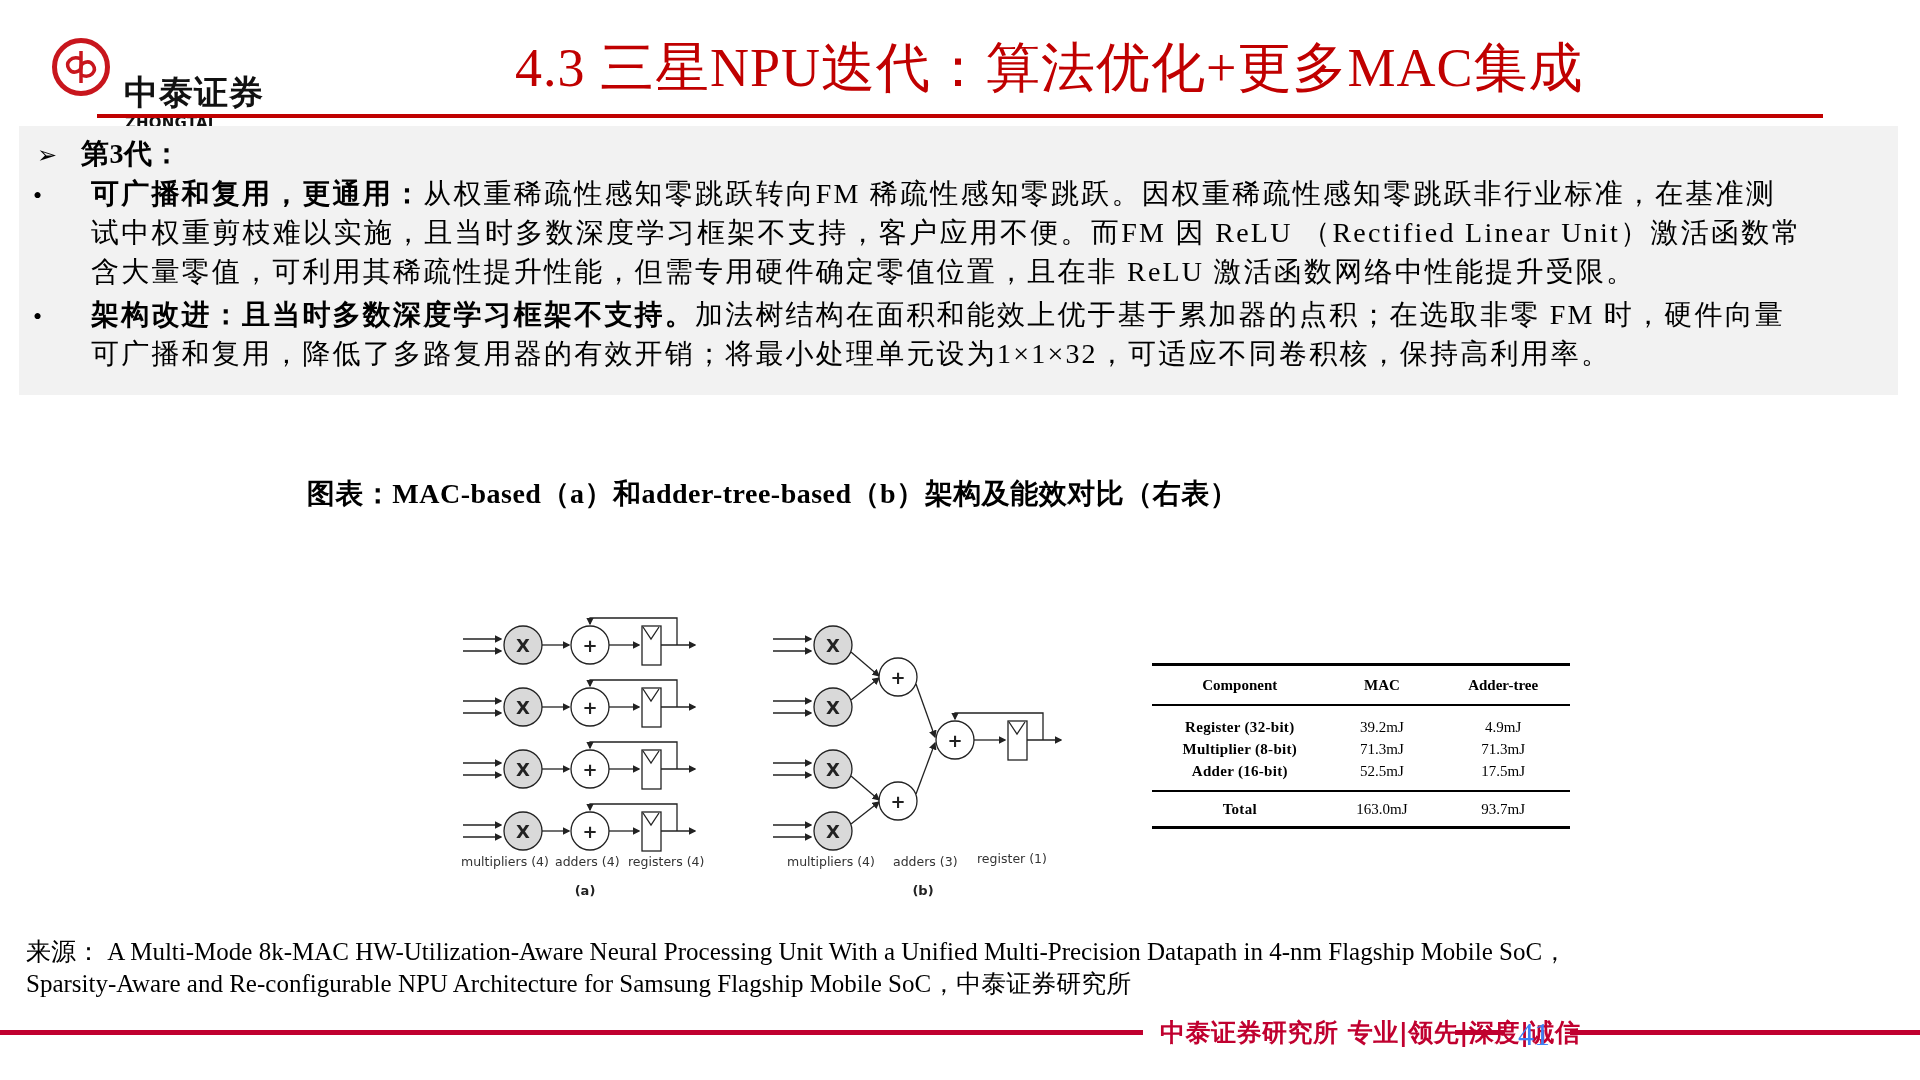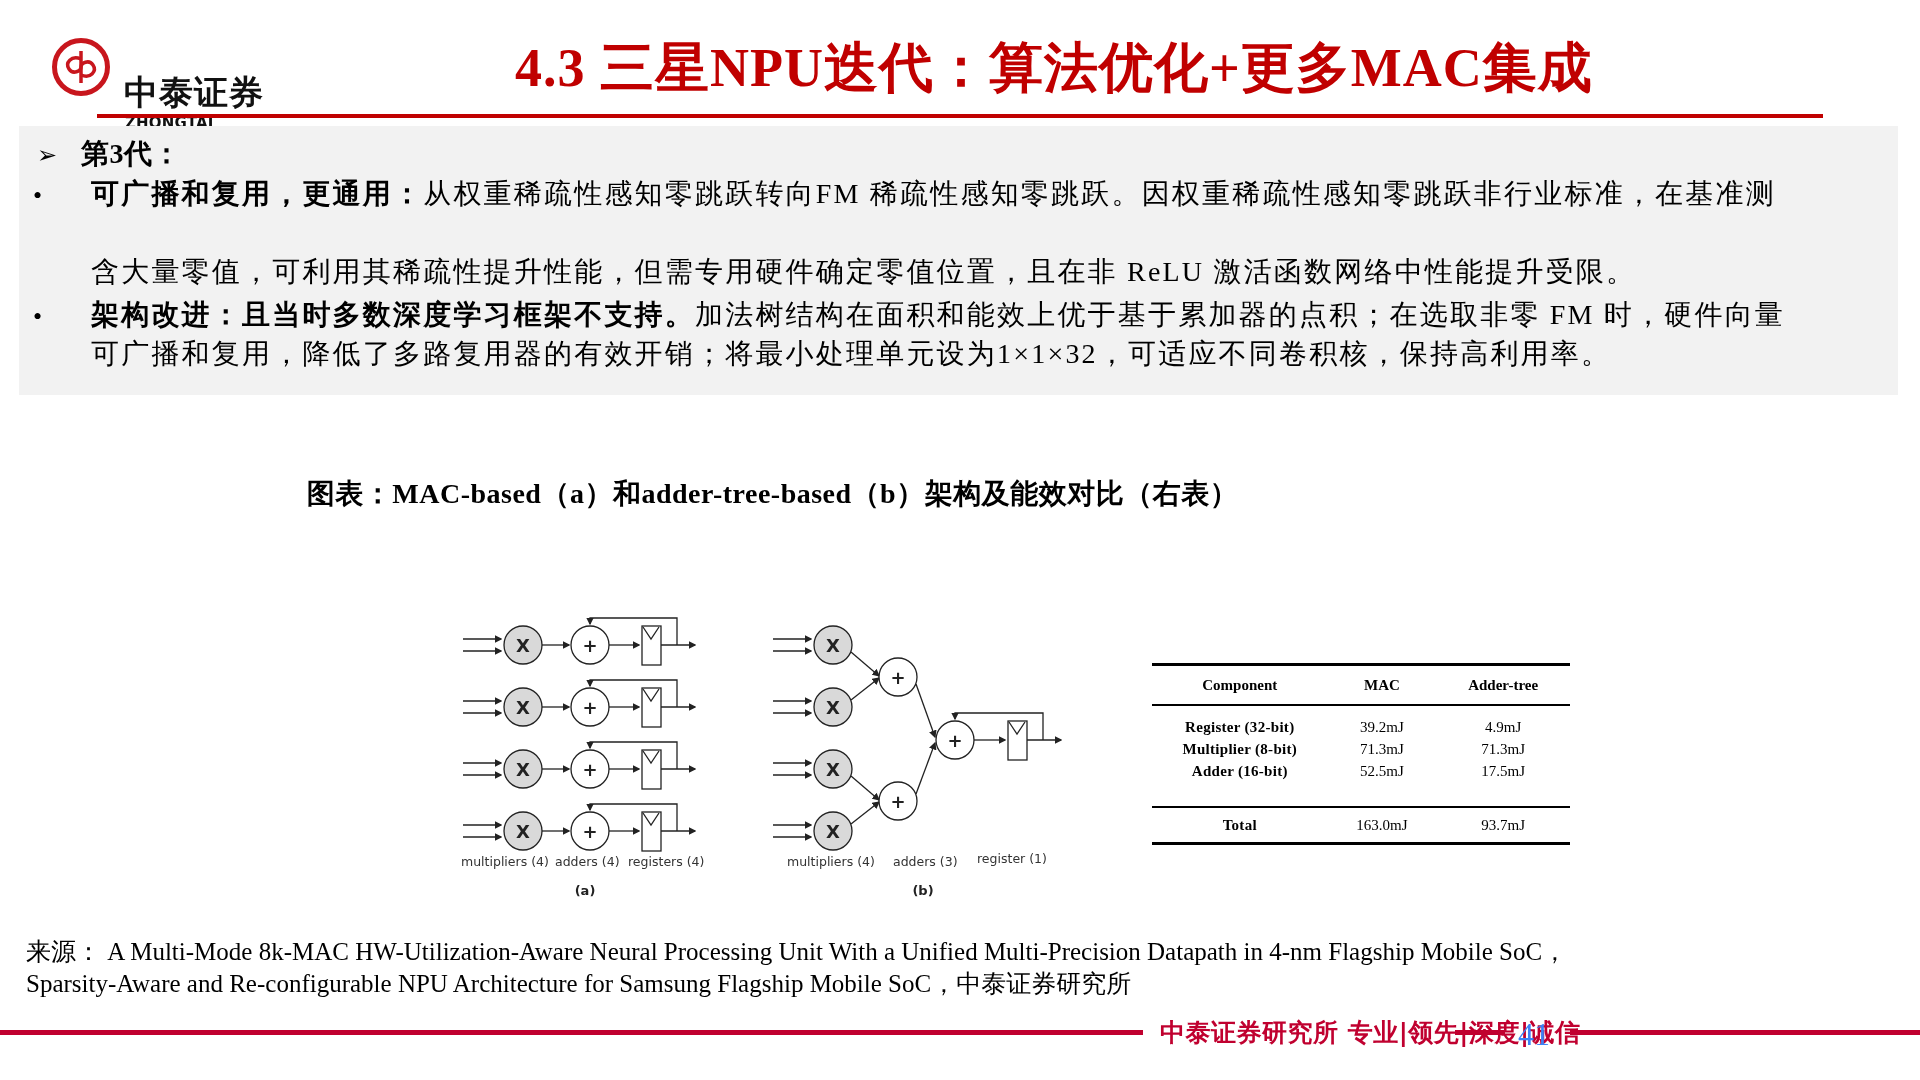--- a/index.html
+++ b/index.html
@@ -8,21 +8,21 @@
   .abs { position:absolute; }
 
   
   #logo { left:52px; top:38px; width:240px; height:64px; }
   #logo-mark { position:absolute; left:0; top:0; width:58px; height:58px; border:5px solid #c8161d; border-radius:50%; box-sizing:border-box; }
   #logo-mark svg { position:absolute; left:4px; top:4px; }
   #logo-cn { position:absolute; left:72px; top:2px; font-family:"DejaVu Sans",sans-serif; font-weight:bold; font-size:34px; letter-spacing:1px; color:#111; line-height:40px;margin-top:32px; }
   #logo-en { position:absolute; left:73px; top:44px; font-family:"DejaVu Sans",sans-serif; font-weight:bold; font-size:15px; color:#111; letter-spacing:0.2px;margin-top:32px; }
 
   
-  #title { left:515px; top:34px; font-size:54px; font-weight:bold; color:#c00000; white-space:nowrap; line-height:68px; letter-spacing:1px; }
+  #title { left:515px; top:34px; font-size:54px; font-weight:normal; color:#c00000; white-space:nowrap; line-height:68px; letter-spacing:1px; }
   #title-rule { left:97px; top:114px; width:1726px; height:4px; background:#c00000; }
 
   
   #summary { left:19px; top:126px; width:1879px; height:269px; background:#f2f2f2; }
   .line { position:absolute; font-size:28px; line-height:36px; white-space:nowrap; letter-spacing:2.2px; }
   .b { font-weight:bold; }
   .bullet { position:absolute; font-size:26px; line-height:36px; }
 
   
   #fig-caption { left:0; width:1545px; top:474px; text-align:center; font-size:28px; font-weight:bold; line-height:40px; white-space:nowrap; letter-spacing:0.5px; }
@@ -32,21 +32,21 @@
   #diag-b { left:765px; top:612px; }
   .diag-label { font-family:"DejaVu Sans",sans-serif; font-size:12.5px; fill:#333; }
   .diag-sub { font-family:"DejaVu Sans",sans-serif; font-size:13px; font-weight:bold; fill:#222; }
 
   
   #energy-table { left:1152px; top:663px; width:418px; border-collapse:collapse; font-family:"Liberation Serif",serif; font-size:15px; }
   #energy-table th, #energy-table td { padding:0; text-align:center; line-height:22px; }
   #energy-table thead tr { border-top:3px solid #000; border-bottom:2px solid #000; }
   #energy-table th { font-weight:bold; height:38px; }
   #energy-table tbody tr.first td { padding-top:10px; }
-  #energy-table tbody tr.last td { padding-bottom:24px; }
+  #energy-table tbody tr.last td { padding-bottom:8px; }
   #energy-table tfoot tr { border-top:2px solid #000; border-bottom:3px solid #000; }
   #energy-table tfoot td { height:34px; }
   .rowlabel { font-weight:bold; letter-spacing:0.3px; }
 
   
   .src { position:absolute; left:26px; font-size:25px; line-height:32px; white-space:nowrap; }
 
   
   .frule { position:absolute; height:5px; background:#c0002f; top:1030px; }
   #footer-text { left:1160px; top:1016px; font-family:"DejaVu Sans",sans-serif; font-size:25px; font-weight:bold; color:#c0002f; white-space:nowrap; line-height:34px; letter-spacing:0.5px; }
@@ -70,20 +70,21 @@
 <div id="title-rule" class="abs"></div>
 
 <div id="summary" class="abs">
   <span class="bullet" style="left:18px; top:11px; font-size:24px;">➢</span>
   <span class="line b" style="left:62px; top:10px; letter-spacing:0.5px;">第3代：</span>
 
   <span class="bullet" style="left:14px; top:52px;">•</span>
   <div class="line" style="left:72px; top:50px;">
     <span class="b">可广播和复用，更通用：</span><span>从权重稀疏性感知零跳跃转向FM 稀疏性感知零跳跃。因权重稀疏性感知零跳跃非行业标准，在基准测</span>
   </div>
+  <div class="line" style="left:72px; top:89px; letter-spacing:2.3px;">试中权重剪枝难以实施，且当时多数深度学习框架不支持，客户应用不便。而FM 因 ReLU （Rectified Linear Unit）激活函数常</div>
   <div class="line" style="left:72px; top:128px;">含大量零值，可利用其稀疏性提升性能，但需专用硬件确定零值位置，且在非 ReLU 激活函数网络中性能提升受限。</div>
 
   <span class="bullet" style="left:14px; top:173px;">•</span>
   <div class="line" style="left:72px; top:171px;">
     <span class="b">架构改进：且当时多数深度学习框架不支持。</span><span>加法树结构在面积和能效上优于基于累加器的点积；在选取非零 FM 时，硬件向量</span>
   </div>
   <div class="line" style="left:72px; top:210px;">可广播和复用，降低了多路复用器的有效开销；将最小处理单元设为1×1×32，可适应不同卷积核，保持高利用率。</div>
 </div>
 
 <div id="fig-caption" class="abs">图表：MAC-based（a）和adder-tree-based（b）架构及能效对比（右表）</div>

